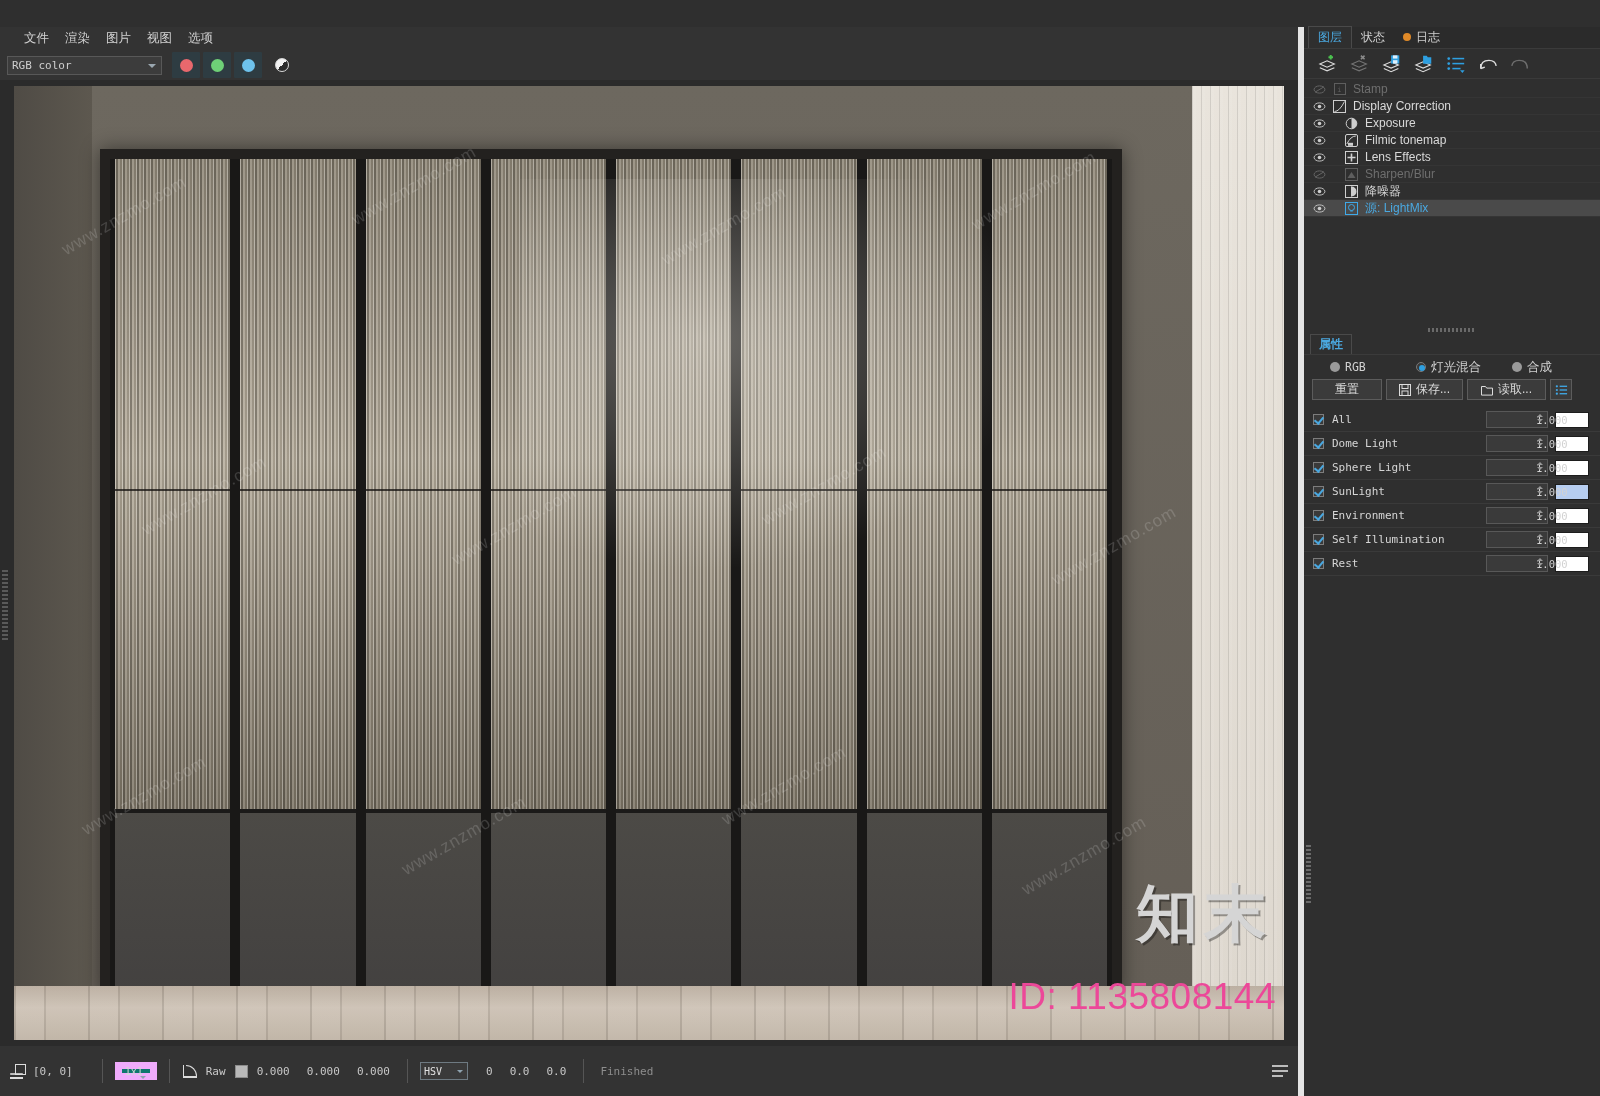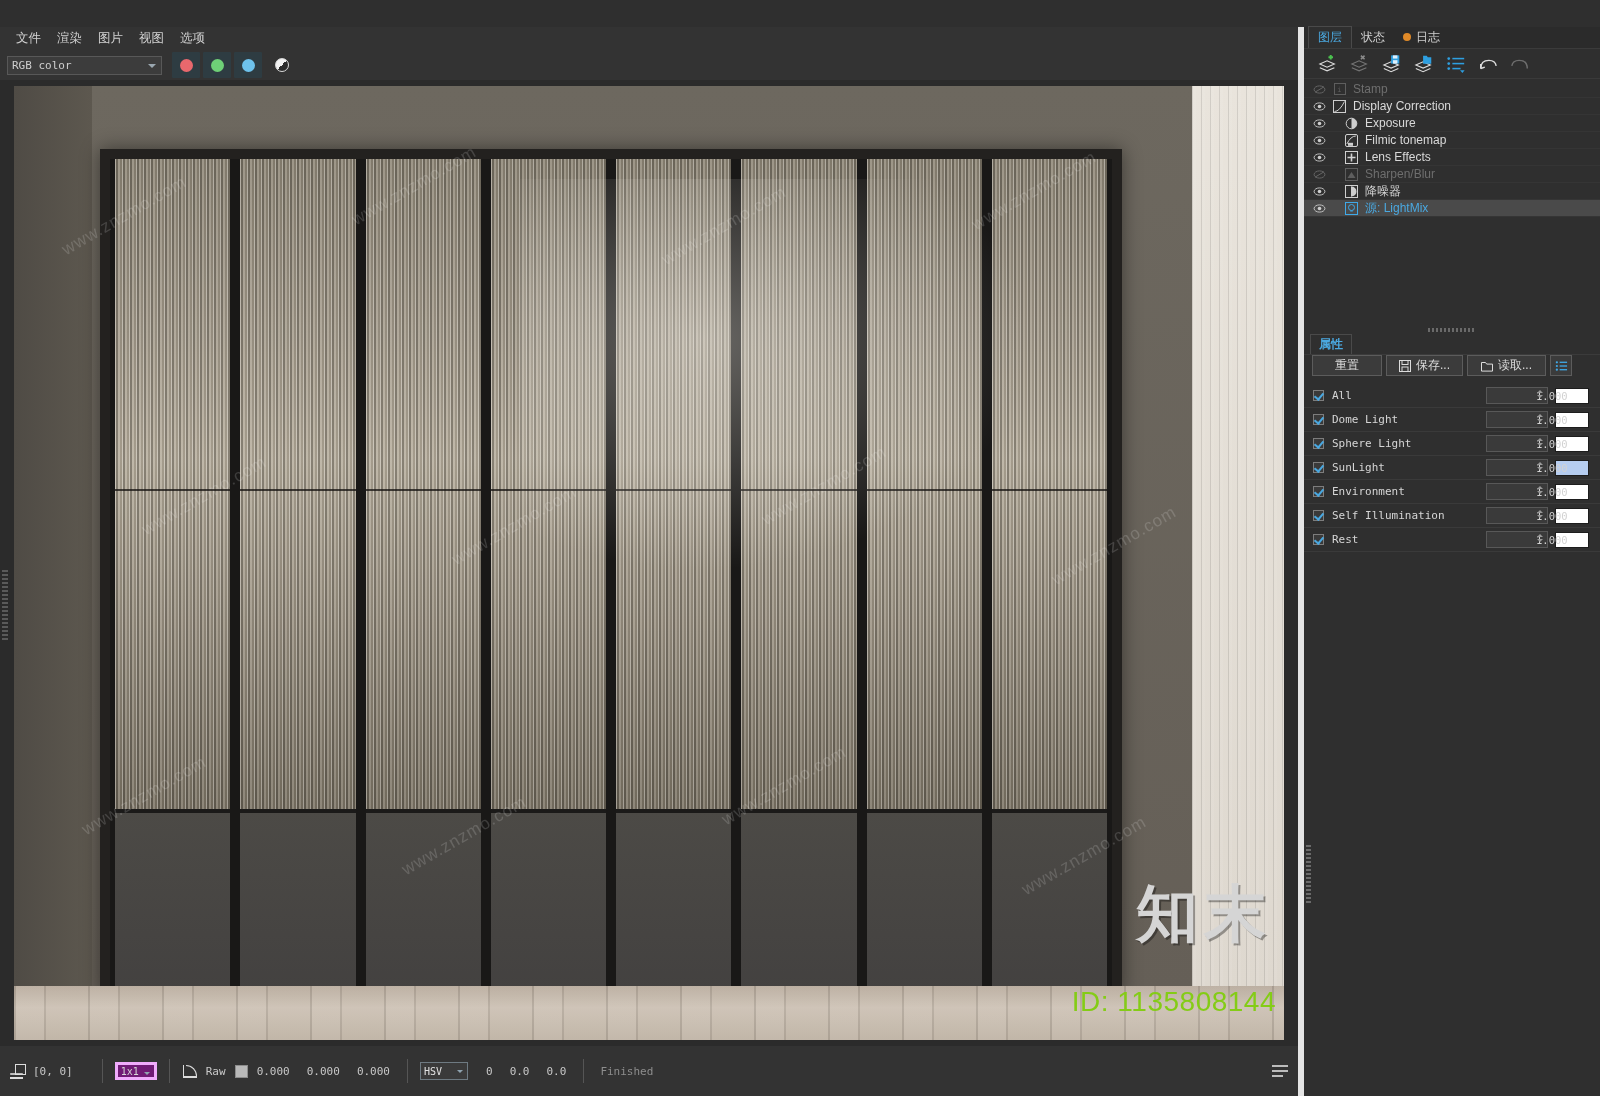--- a/index.html
+++ b/index.html
@@ -36,21 +36,21 @@
     width:46px;height:27px;display:flex;align-items:center;justify-content:center;
     color:#222; font-size:13px;
   }
   .glyph-min{ width:11px;height:1px;background:#222; }
   .glyph-max{ width:10px;height:10px;border:1px solid #222; }
   .glyph-close{ font-size:14px; line-height:1; font-family:"DejaVu Sans",sans-serif; }
 
   
   .menubar {
     position:absolute; left:0; top:27px; width:1600px; height:23px;
-    background:#333333; display:flex; align-items:center; padding-left:8px;
+    background:#333333; display:flex; align-items:center; padding-left:16px;
   }
   .menu-item {
     font-size:12.5px; color:#d2d2d2; padding:2px 8px; cursor:default;
     font-family:"Liberation Sans","DejaVu Sans",sans-serif;
   }
 
   
   .toolbar {
     position:absolute; left:0; top:50px; width:1600px; height:30px;
     background:#333333; display:flex; align-items:center;
@@ -169,42 +169,42 @@
     transform:rotate(-30deg); white-space:nowrap; pointer-events:none;
     font-family:"Liberation Sans",sans-serif; letter-spacing:1px;
   }
   .wm-logo {
     position:absolute; right:26px; bottom:90px;
     font-size:62px; color:#d5d5d5; font-weight:bold; letter-spacing:6px;
     font-family:"DejaVu Sans",sans-serif; text-shadow:2px 2px 0 rgba(0,0,0,.35);
   }
   .wm-id {
     position:absolute; right:22px; bottom:28px;
-    font-size:28px; color:#84cc16; letter-spacing:.5px;
+    font-size:37px; color:#ec4899; letter-spacing:.5px;
     font-family:"Liberation Sans",sans-serif;
   }
 
   
   .statusbar{
     position:absolute; left:0; top:1046px; width:1298px; height:50px;
     background:#333333; display:flex; align-items:center; padding-left:10px;
     font-family:"DejaVu Sans Mono","Liberation Mono",monospace; font-size:11px; color:#c5c5c5;
   }
   .sb-sep{ width:1px;height:24px;background:#555; margin:0 12px; }
   .lock-ico{ width:14px;height:15px;position:relative; margin-right:9px;}
   .lock-ico::before{
     content:""; position:absolute; left:5px; top:0; width:9px; height:9px;
     border:1.6px solid #ddd;
   }
   .lock-ico::after{
     content:""; position:absolute; left:0; bottom:0; width:13px; height:1.8px; background:#ddd;
     box-shadow:0 -4px 0 -0.2px #ddd;
   }
   .pix-sel{
-    width:42px;height:18px;background:#701a75;border:3px solid #f0abfc;
+    width:42px;height:18px;background:#0f766e;border:7px solid #f0abfc;
     display:flex;align-items:center;padding:0 3px;position:relative;
   }
   .pix-sel .v{font-size:10px;color:#d6d6d6;}
   .mini-caret{
     position:absolute; right:4px; top:7px;
     width:0;height:0;border-left:3.5px solid transparent;border-right:3.5px solid transparent;
     border-top:3.5px solid #8fa3b0;
   }
   .curve-ico{ width:16px;height:14px;position:relative;margin-right:8px;}
   .curve-ico::before{
@@ -743,20 +743,34 @@
       <div class="grip"></div>
     </div>
 
     <div class="props">
       <div class="props-tabs">
         <div class="ptab">
             <span>属性</span>
           </div>
       </div>
 
+      <div class="radios">
+        <div class="radio" style="width:86px">
+          <span class="rc"></span>
+          <span>RGB</span>
+        </div>
+        <div class="radio cn" style="width:96px">
+          <span class="rc on"></span>
+          <span>灯光混合</span>
+        </div>
+        <div class="radio cn">
+          <span class="rc"></span>
+          <span>合成</span>
+        </div>
+      </div>
 
       <div class="btnrow">
         <div class="pbtn" style="width:70px">
           <span>重置</span>
         </div>
         <div class="pbtn" style="width:77px">
           <svg width="12" height="12" viewBox="0 0 12 12">
               <rect x=".5" y=".5" width="11" height="11" fill="none" stroke="#dcdcdc"></rect>
               <rect x="3" y=".5" width="6" height="4" fill="none" stroke="#dcdcdc"></rect>
               <rect x="3" y="7" width="6" height="4.5" fill="none" stroke="#dcdcdc"></rect>

